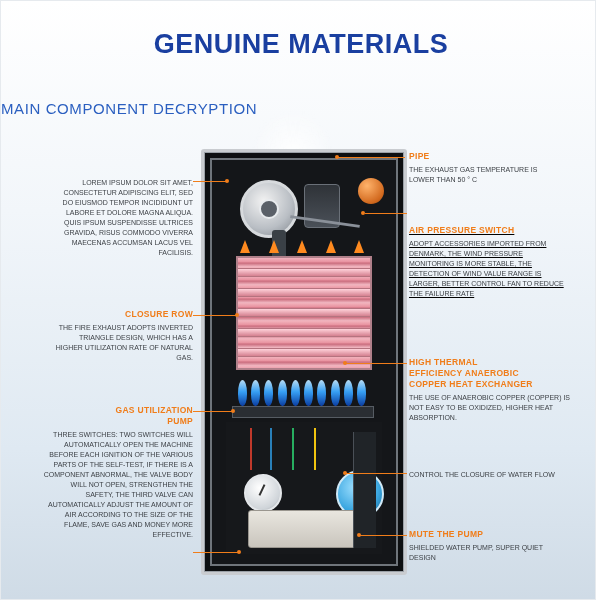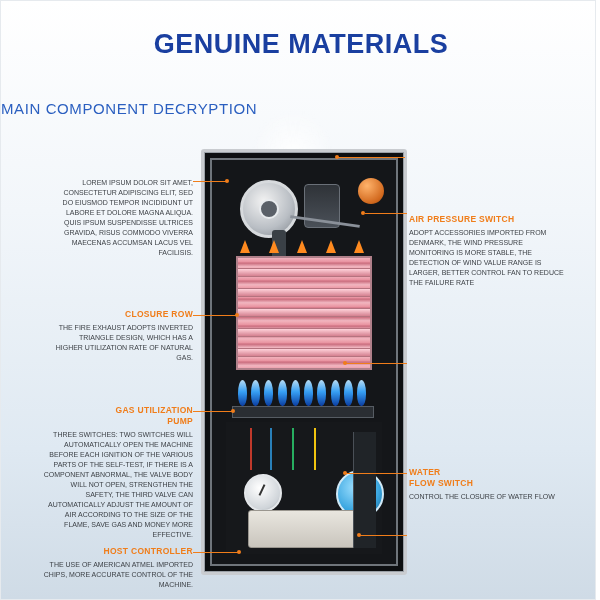--- a/index.html
+++ b/index.html
@@ -145,21 +145,21 @@
   .lead{position:absolute;background:#f07d1a;height:1px;}
   .dot{position:absolute;width:4px;height:4px;border-radius:50%;background:#f07d1a;}
 
   
   #c-acfan{left:52px;top:174px;width:140px;}
   #c-burn{left:52px;top:308px;width:140px;}
   #c-gas{left:40px;top:404px;width:152px;}
   #c-host{left:40px;top:545px;width:152px;}
   
   #c-pipe{left:408px;top:150px;width:150px;}
-  #c-aps{left:408px;top:213px;width:160px;}
+  #c-aps{left:408px;top:224px;width:160px;text-decoration:underline;}
   #c-hx{left:408px;top:356px;width:165px;}
   #c-wfs{left:408px;top:466px;width:150px;}
   #c-pump{left:408px;top:528px;width:150px;}
 </style>
 </head>
 <body>
 
 <div class="page">
 
   <div class="title">GENUINE MATERIALS</div>
@@ -231,46 +231,54 @@
   <div class="callout left" id="c-gas">
     <div class="hd">
       <span>GAS UTILIZATION</span><br>
       <span>PUMP</span>
     </div>
     <div class="bd">THREE SWITCHES: TWO SWITCHES WILL AUTOMATICALLY OPEN THE MACHINE BEFORE EACH IGNITION OF THE VARIOUS PARTS OF THE SELF-TEST, IF THERE IS A COMPONENT ABNORMAL, THE VALVE BODY WILL NOT OPEN, STRENGTHEN THE SAFETY, THE THIRD VALVE CAN AUTOMATICALLY ADJUST THE AMOUNT OF AIR ACCORDING TO THE SIZE OF THE FLAME, SAVE GAS AND MONEY MORE EFFECTIVE.</div>
   </div>
   <div class="lead" style="left:192px;top:410px;width:40px;"></div>
   <div class="dot" style="left:230px;top:408px;"></div>
 
-  <div class="callout left" id="c-host">
-    <div class="hd">HOST CONTROLLER</div>
-    <div class="bd">THE USE OF AMERICAN ATMEL IMPORTED CHIPS, MORE ACCURATE CONTROL OF THE MACHINE.</div>
-  </div>
   <div class="lead" style="left:192px;top:551px;width:46px;"></div>
   <div class="dot" style="left:236px;top:549px;"></div>
 
+  <div class="callout right" id="c-pipe">
+    <div class="hd">PIPE</div>
+    <div class="bd">THE EXHAUST GAS TEMPERATURE IS LOWER THAN 50 ° C</div>
+  </div>
   <div class="lead" style="left:336px;top:156px;width:68px;"></div>
   <div class="dot" style="left:334px;top:154px;"></div>
 
   <div class="callout right" id="c-aps">
     <div class="hd">AIR PRESSURE SWITCH</div>
     <div class="bd">ADOPT ACCESSORIES IMPORTED FROM DENMARK, THE WIND PRESSURE MONITORING IS MORE STABLE, THE DETECTION OF WIND VALUE RANGE IS LARGER, BETTER CONTROL FAN TO REDUCE THE FAILURE RATE</div>
   </div>
   <div class="lead" style="left:364px;top:212px;width:42px;"></div>
   <div class="dot" style="left:360px;top:210px;"></div>
 
+  <div class="callout right" id="c-hx">
+    <div class="hd">
+      <span>HIGH THERMAL</span><br>
+      <span>EFFICIENCY ANAEROBIC</span><br>
+      <span>COPPER HEAT EXCHANGER</span>
+    </div>
+    <div class="bd">THE USE OF ANAEROBIC COPPER (COPPER) IS NOT EASY TO BE OXIDIZED, HIGHER HEAT ABSORPTION.</div>
+  </div>
   <div class="lead" style="left:344px;top:362px;width:62px;"></div>
   <div class="dot" style="left:342px;top:360px;"></div>
 
   <div class="callout right" id="c-wfs">
-    <div class="hd">
-      <span>WATER</span><br>
-      <span>FLOW SWITCH</span>
-    </div>
     <div class="bd">CONTROL THE CLOSURE OF WATER FLOW</div>
   </div>
   <div class="lead" style="left:344px;top:472px;width:62px;"></div>
   <div class="dot" style="left:342px;top:470px;"></div>
 
+  <div class="callout right" id="c-pump">
+    <div class="hd">MUTE THE PUMP</div>
+    <div class="bd">SHIELDED WATER PUMP, SUPER QUIET DESIGN</div>
+  </div>
   <div class="lead" style="left:358px;top:534px;width:48px;"></div>
   <div class="dot" style="left:356px;top:532px;"></div>
 
 </div>
 
 </body></html>

